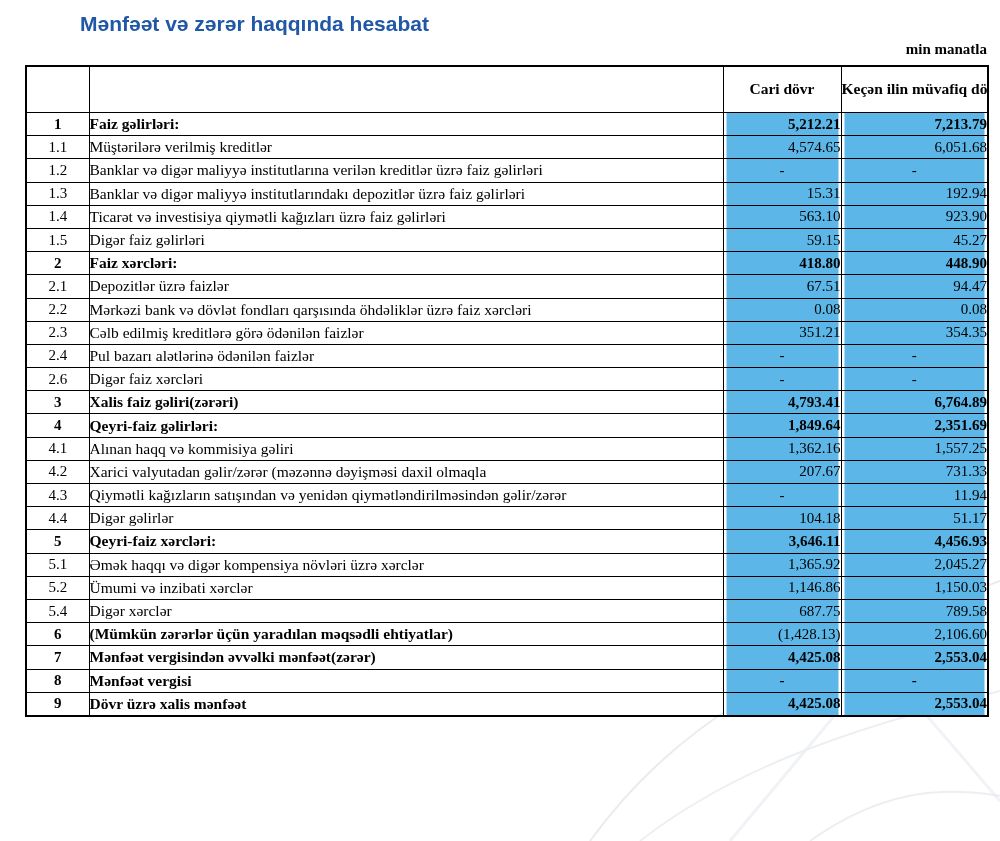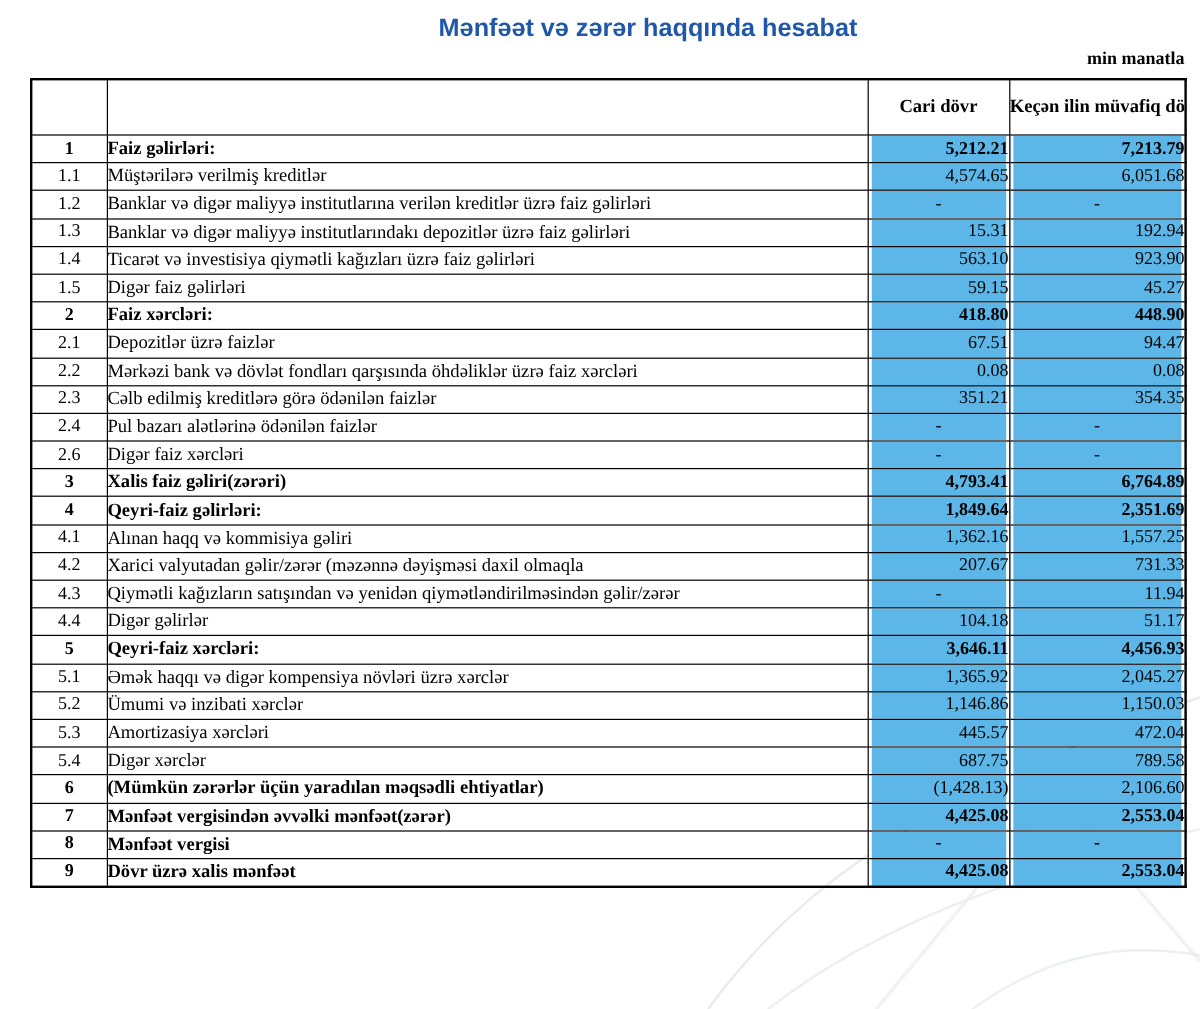--- a/index.html
+++ b/index.html
@@ -7,21 +7,20 @@
     width: 1000px; height: 841px;
     background: #fff;
     position: relative;
     overflow: hidden;
     font-family: "Liberation Serif", serif;
     color: #000;
   }
   .title {
     position: absolute; top: 12px; left: 0;
     width: 1000px; box-sizing: border-box; padding-left: 80px;
-    text-align: center;
     font-family: "Liberation Sans", sans-serif;
     font-weight: bold; font-size: 21px;
     color: var(--title-blue, #2057A7);
   }
   .unit-note {
     position: absolute; top: 41px; right: 13px;
     font-weight: bold; font-size: 15px;
   }
   table.report {
     position: absolute; top: 65px; left: 25px;
@@ -207,26 +206,20 @@
     <td class="val">1,365.92</td>
     <td class="val">2,045.27</td>
   </tr>
       <tr>
     <td class="no">5.2</td>
     <td class="desc">Ümumi və inzibati xərclər</td>
     <td class="val">1,146.86</td>
     <td class="val">1,150.03</td>
   </tr>
       <tr>
-    <td class="no">5.3</td>
-    <td class="desc">Amortizasiya xərcləri</td>
-    <td class="val">445.57</td>
-    <td class="val">472.04</td>
-  </tr>
-      <tr>
     <td class="no">5.4</td>
     <td class="desc">Digər xərclər</td>
     <td class="val">687.75</td>
     <td class="val">789.58</td>
   </tr>
       <tr class="bold-label">
     <td class="no">6</td>
     <td class="desc">(Mümkün zərərlər üçün yaradılan məqsədli ehtiyatlar)</td>
     <td class="val">(1,428.13)</td>
     <td class="val">2,106.60</td>

